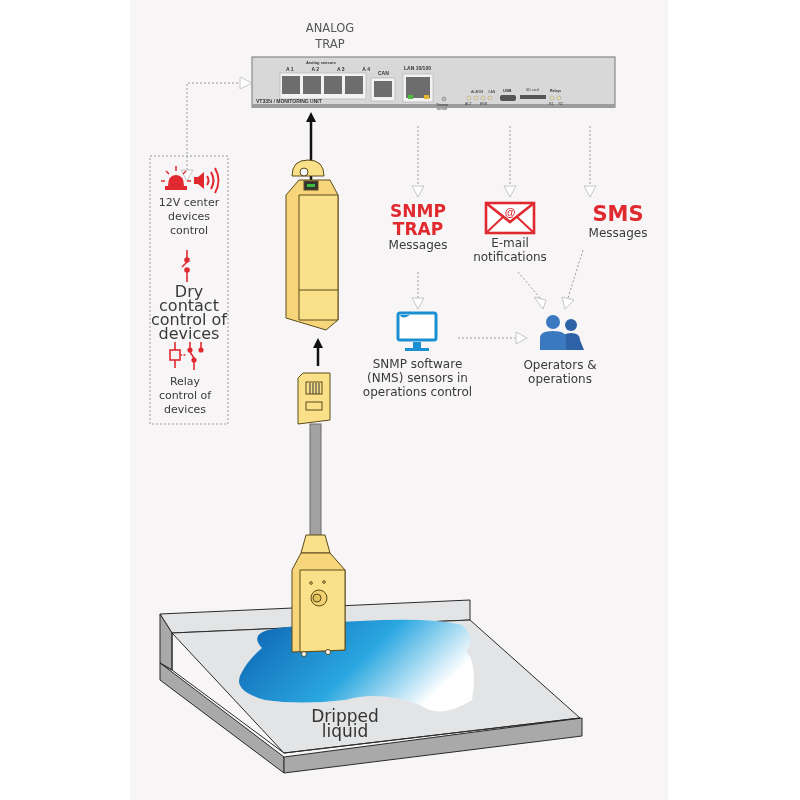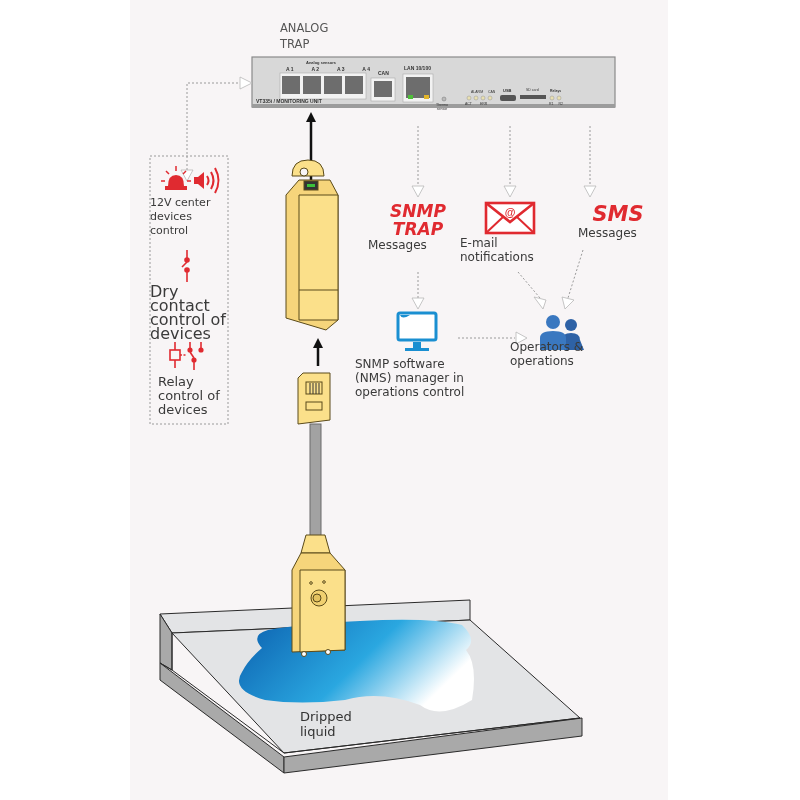--- a/index.html
+++ b/index.html
@@ -1,20 +1,20 @@
 <!DOCTYPE html>
 <html><head>
 <meta charset="utf-8">
 <style>
   html, body { margin: 0; padding: 0; background: #ffffff; }
   body { width: 800px; height: 800px; position: relative; overflow: hidden; font-family: "DejaVu Sans", "Liberation Sans", sans-serif; }
   .panel { position: absolute; left: 130px; top: 0; width: 538px; height: 800px; background: #f8f5f6; }
   .abs { position: absolute; }
-  .txt { color: #3a3a3a; font-size: 12px; line-height: 14px; }
-  .red-title { color: #e02a30; font-weight: bold; text-align: center; font-style: italic; }
+  .txt { color: #3a3a3a; text-align: center; font-size: 12px; line-height: 14px; }
+  .red-title { color: #e02a30; font-weight: bold; text-align: center; }
   svg { position: absolute; left: 0; top: 0; }
   .lbl { font-family: "Liberation Sans", sans-serif; }
 </style>
 </head>
 <body>
 
 <div class="panel"></div>
 
 <svg width="800" height="800" viewBox="0 0 800 800">
   <defs>
@@ -232,21 +232,21 @@
 <div class="abs txt" style="left:150px;top:196px;width:78px;font-size:11px;">
   <div>12V center</div>
   <div>devices</div>
   <div>control</div>
 </div>
 <div class="abs txt" style="left:150px;top:285px;width:78px;font-size:16px;">
   <div>Dry contact</div>
   <div>control of</div>
   <div>devices</div>
 </div>
-<div class="abs txt" style="left:158px;top:375px;width:78px;font-size:13px;">
+<div class="abs txt" style="left:146px;top:375px;width:78px;font-size:11px;">
   <div>Relay</div>
   <div>control of</div>
   <div>devices</div>
 </div>
 
 <div class="abs" style="left:368px;top:202px;width:100px;">
   <div class="red-title" style="font-size:17px;line-height:18px;">SNMP</div>
   <div class="red-title" style="font-size:17px;line-height:18px;">TRAP</div>
   <div class="txt" style="font-size:12px;">Messages</div>
 </div>
@@ -256,25 +256,25 @@
   <div>notifications</div>
 </div>
 
 <div class="abs" style="left:578px;top:203px;width:80px;">
   <div class="red-title" style="font-size:21px;line-height:23px;">SMS</div>
   <div class="txt" style="font-size:12px;">Messages</div>
 </div>
 
 <div class="abs txt" style="left:355px;top:357px;width:125px;">
   <div>SNMP software</div>
-  <div>(NMS) manager in</div>
+  <div>(NMS) sensors in</div>
   <div>operations control</div>
 </div>
 
-<div class="abs txt" style="left:510px;top:340px;width:100px;">
+<div class="abs txt" style="left:510px;top:358px;width:100px;">
   <div>Operators &amp;</div>
   <div>operations</div>
 </div>
 
-<div class="abs txt" style="left:300px;top:709px;width:90px;font-size:13px;line-height:15px;color:#333;">
+<div class="abs txt" style="left:300px;top:709px;width:90px;font-size:17px;line-height:15px;color:#333;">
   <div>Dripped</div>
   <div>liquid</div>
 </div>
 
 </body></html>

